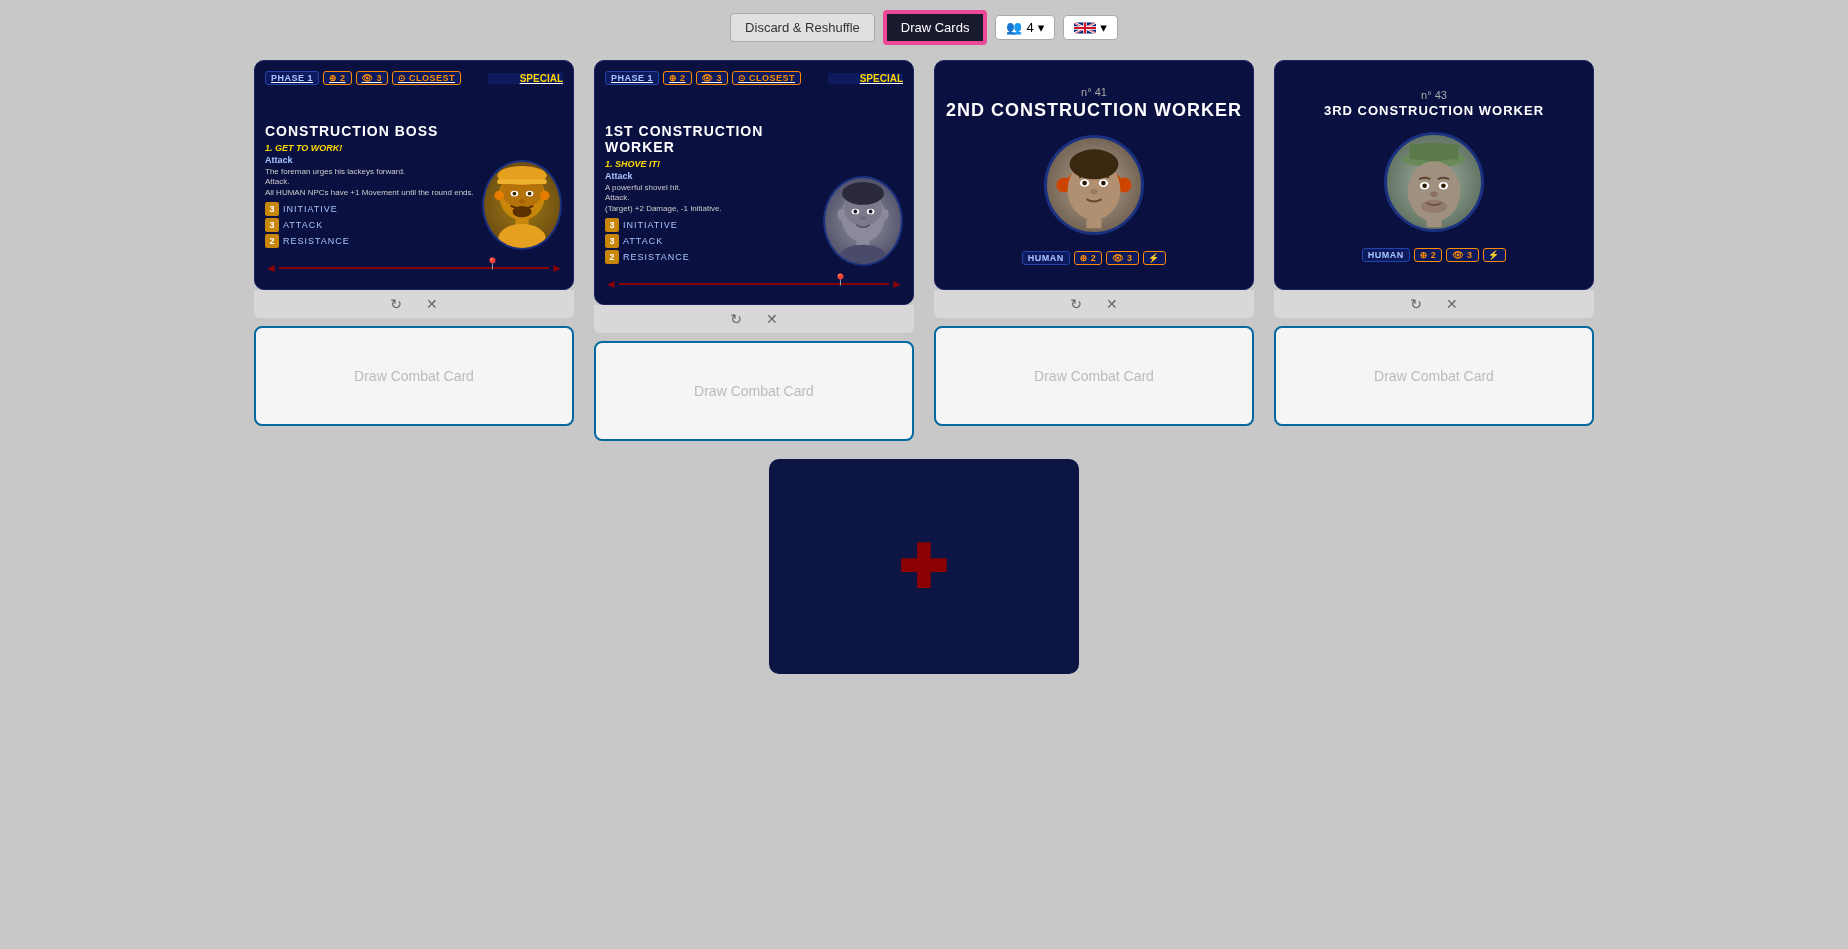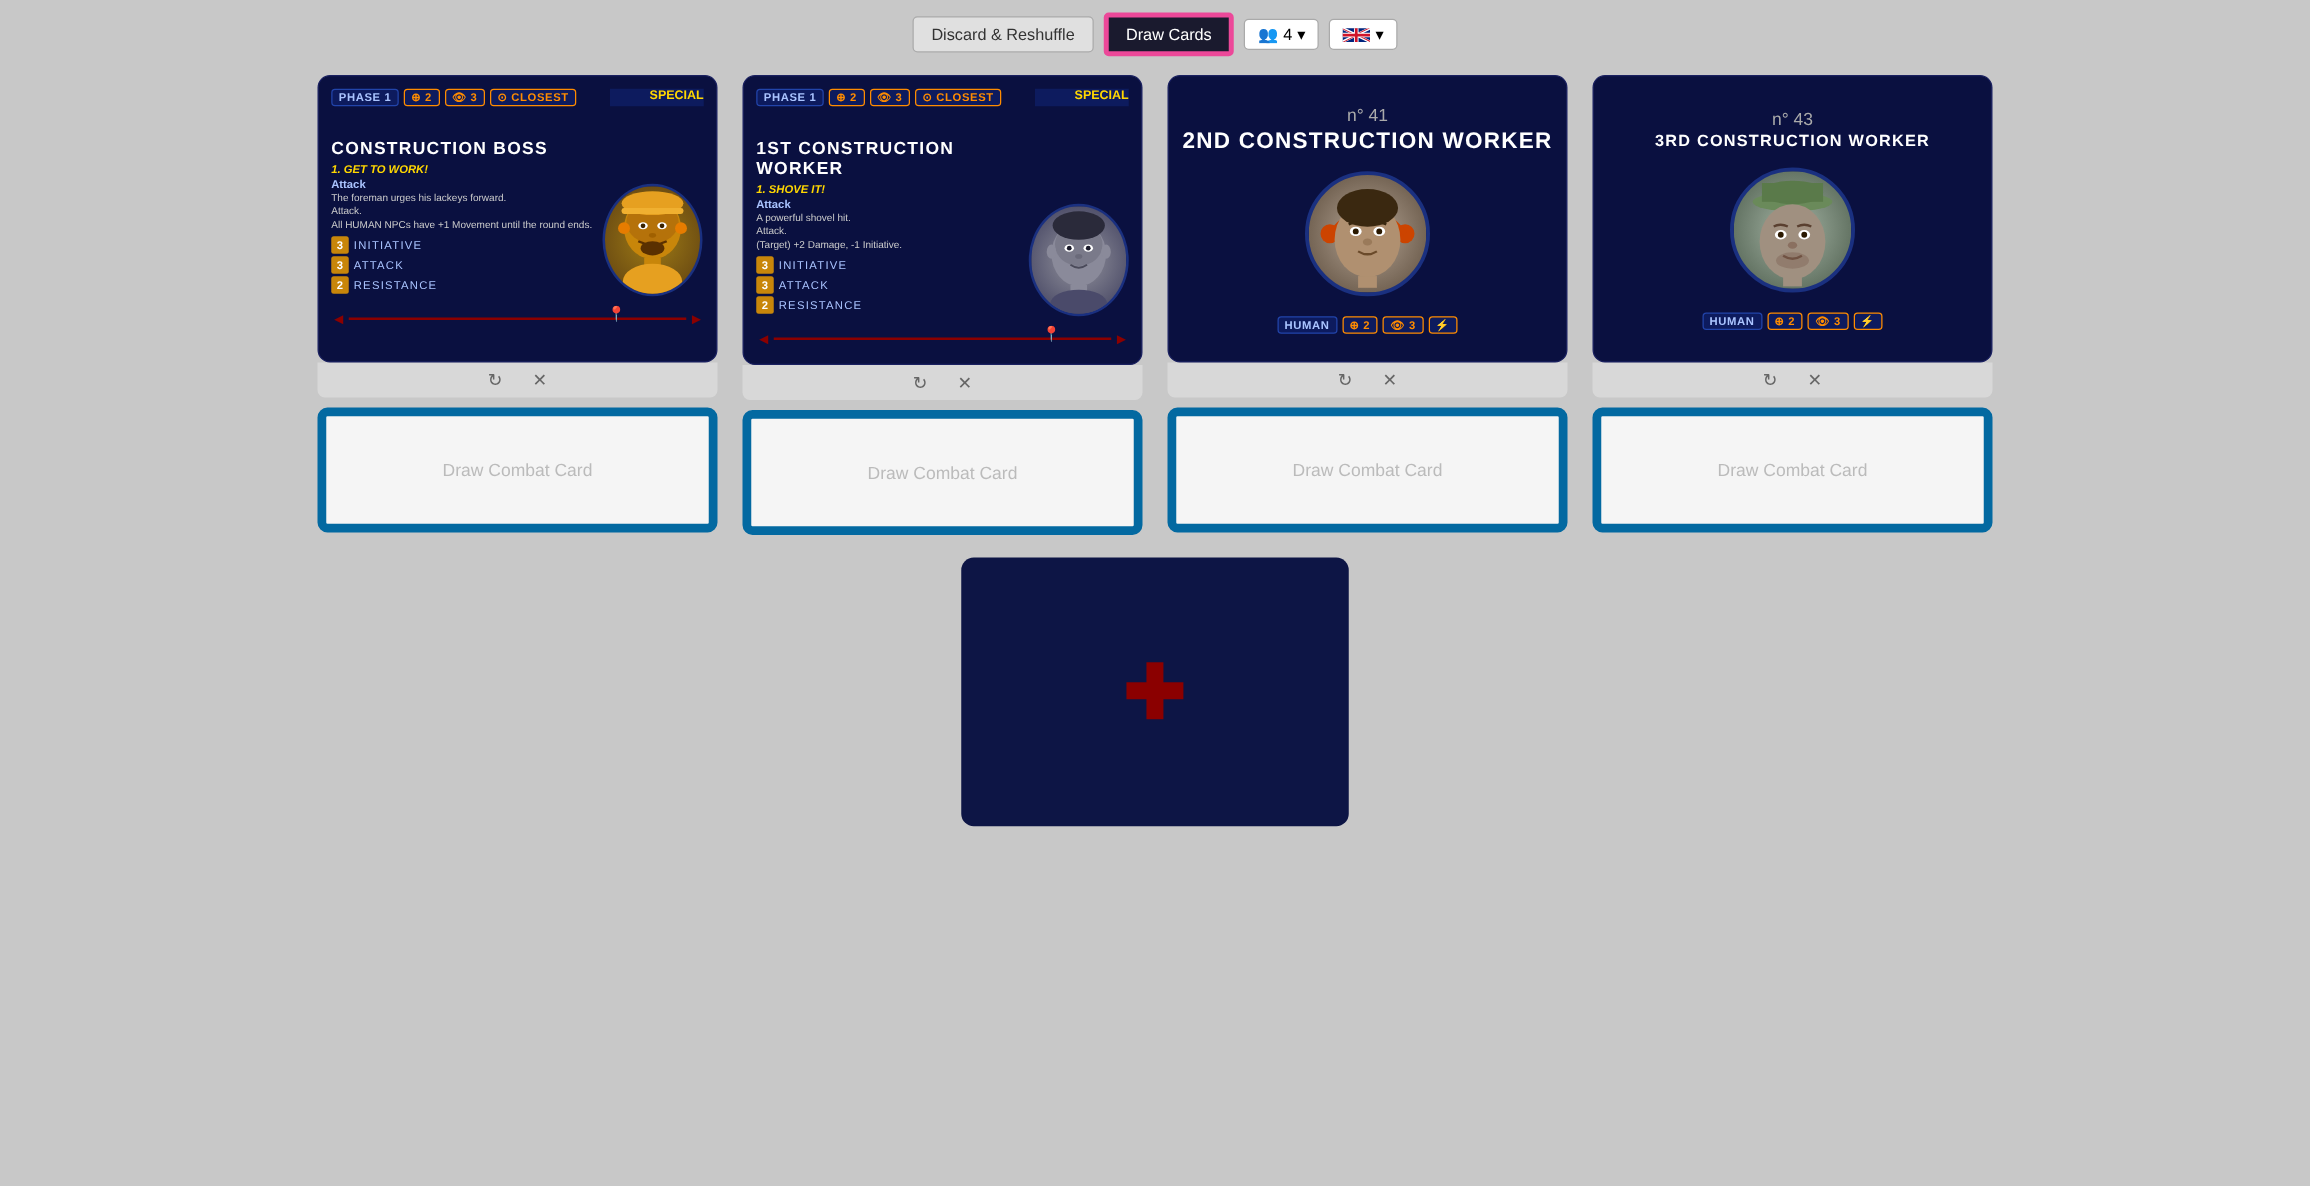--- a/index.html
+++ b/index.html
@@ -87,22 +87,24 @@
       border-radius: 10px;
       color: #fff;
       padding: 10px;
       position: relative;
       border: 1px solid #1a2060;
     }
 
     .card-top-tags {
       display: flex;
       gap: 4px;
-      margin-bottom: 6px;
+      margin-bottom: 19px;
       flex-wrap: wrap;
+      align-items: center;
+      text-decoration: underline;
     }
     .tag {
       background: #0d1b5e;
       border: 1px solid #2244aa;
       border-radius: 3px;
       padding: 1px 5px;
       font-size: 9px;
       color: #aac4ff;
       font-weight: bold;
       letter-spacing: 0.5px;
@@ -120,21 +122,21 @@
 
     .card-title {
       font-size: 14px;
       font-weight: bold;
       color: #fff;
       margin-bottom: 4px;
       letter-spacing: 1px;
     }
 
     .card-number {
-      font-size: 14px;
+      font-size: 11px;
       color: #aaa;
       text-align: center;
       margin-bottom: 2px;
     }
 
     .card-content {
       display: flex;
       gap: 8px;
     }
 
@@ -273,21 +275,21 @@
       background: none;
       border: none;
       padding: 2px 6px;
     }
 
     
     .draw-card-box {
       width: 320px;
       height: 100px;
       background: #f5f5f5;
-      border: 7px solid #0369a1;
+      border: 2px solid #0369a1;
       border-radius: 8px;
       display: flex;
       align-items: center;
       justify-content: center;
       cursor: pointer;
       margin-top: 8px;
     }
     .draw-card-label {
       color: #bbb;
       font-size: 14px;

